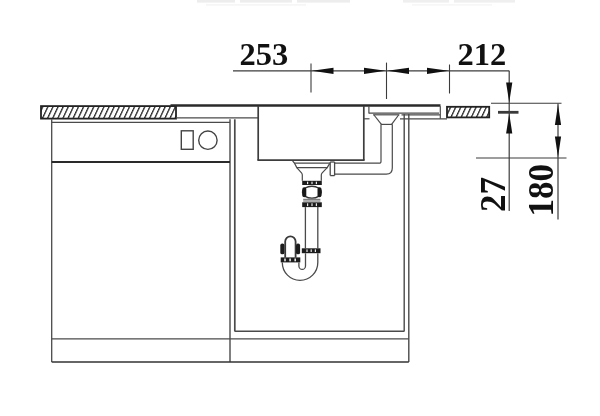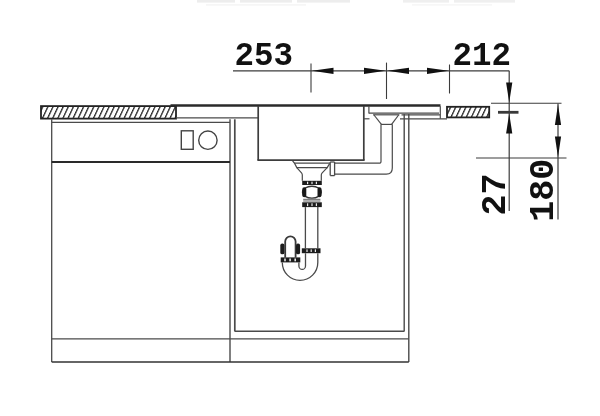--- a/index.html
+++ b/index.html
@@ -1,17 +1,17 @@
 <!DOCTYPE html>
 <html><head>
 <meta charset="utf-8">
 <style>
   html,body{margin:0;padding:0;background:#fff;}
   #page{position:relative;width:600px;height:416px;background:#fff;overflow:hidden;
-        font-family:Liberation Mono, monospace;}
+        font-family:Liberation Serif, serif;}
   svg{position:absolute;left:0;top:0;}
 </style>
 </head>
 <body>
 <div id="page">
 <svg width="600" height="416" viewBox="0 0 600 416">
   <defs>
     <pattern id="hatch" width="5.1" height="13" patternUnits="userSpaceOnUse" patternTransform="skewX(-25)">
       <rect width="5.1" height="13" fill="#fff"></rect>
       <rect x="0" width="1.45" height="13" fill="#2a2a2a"></rect>

